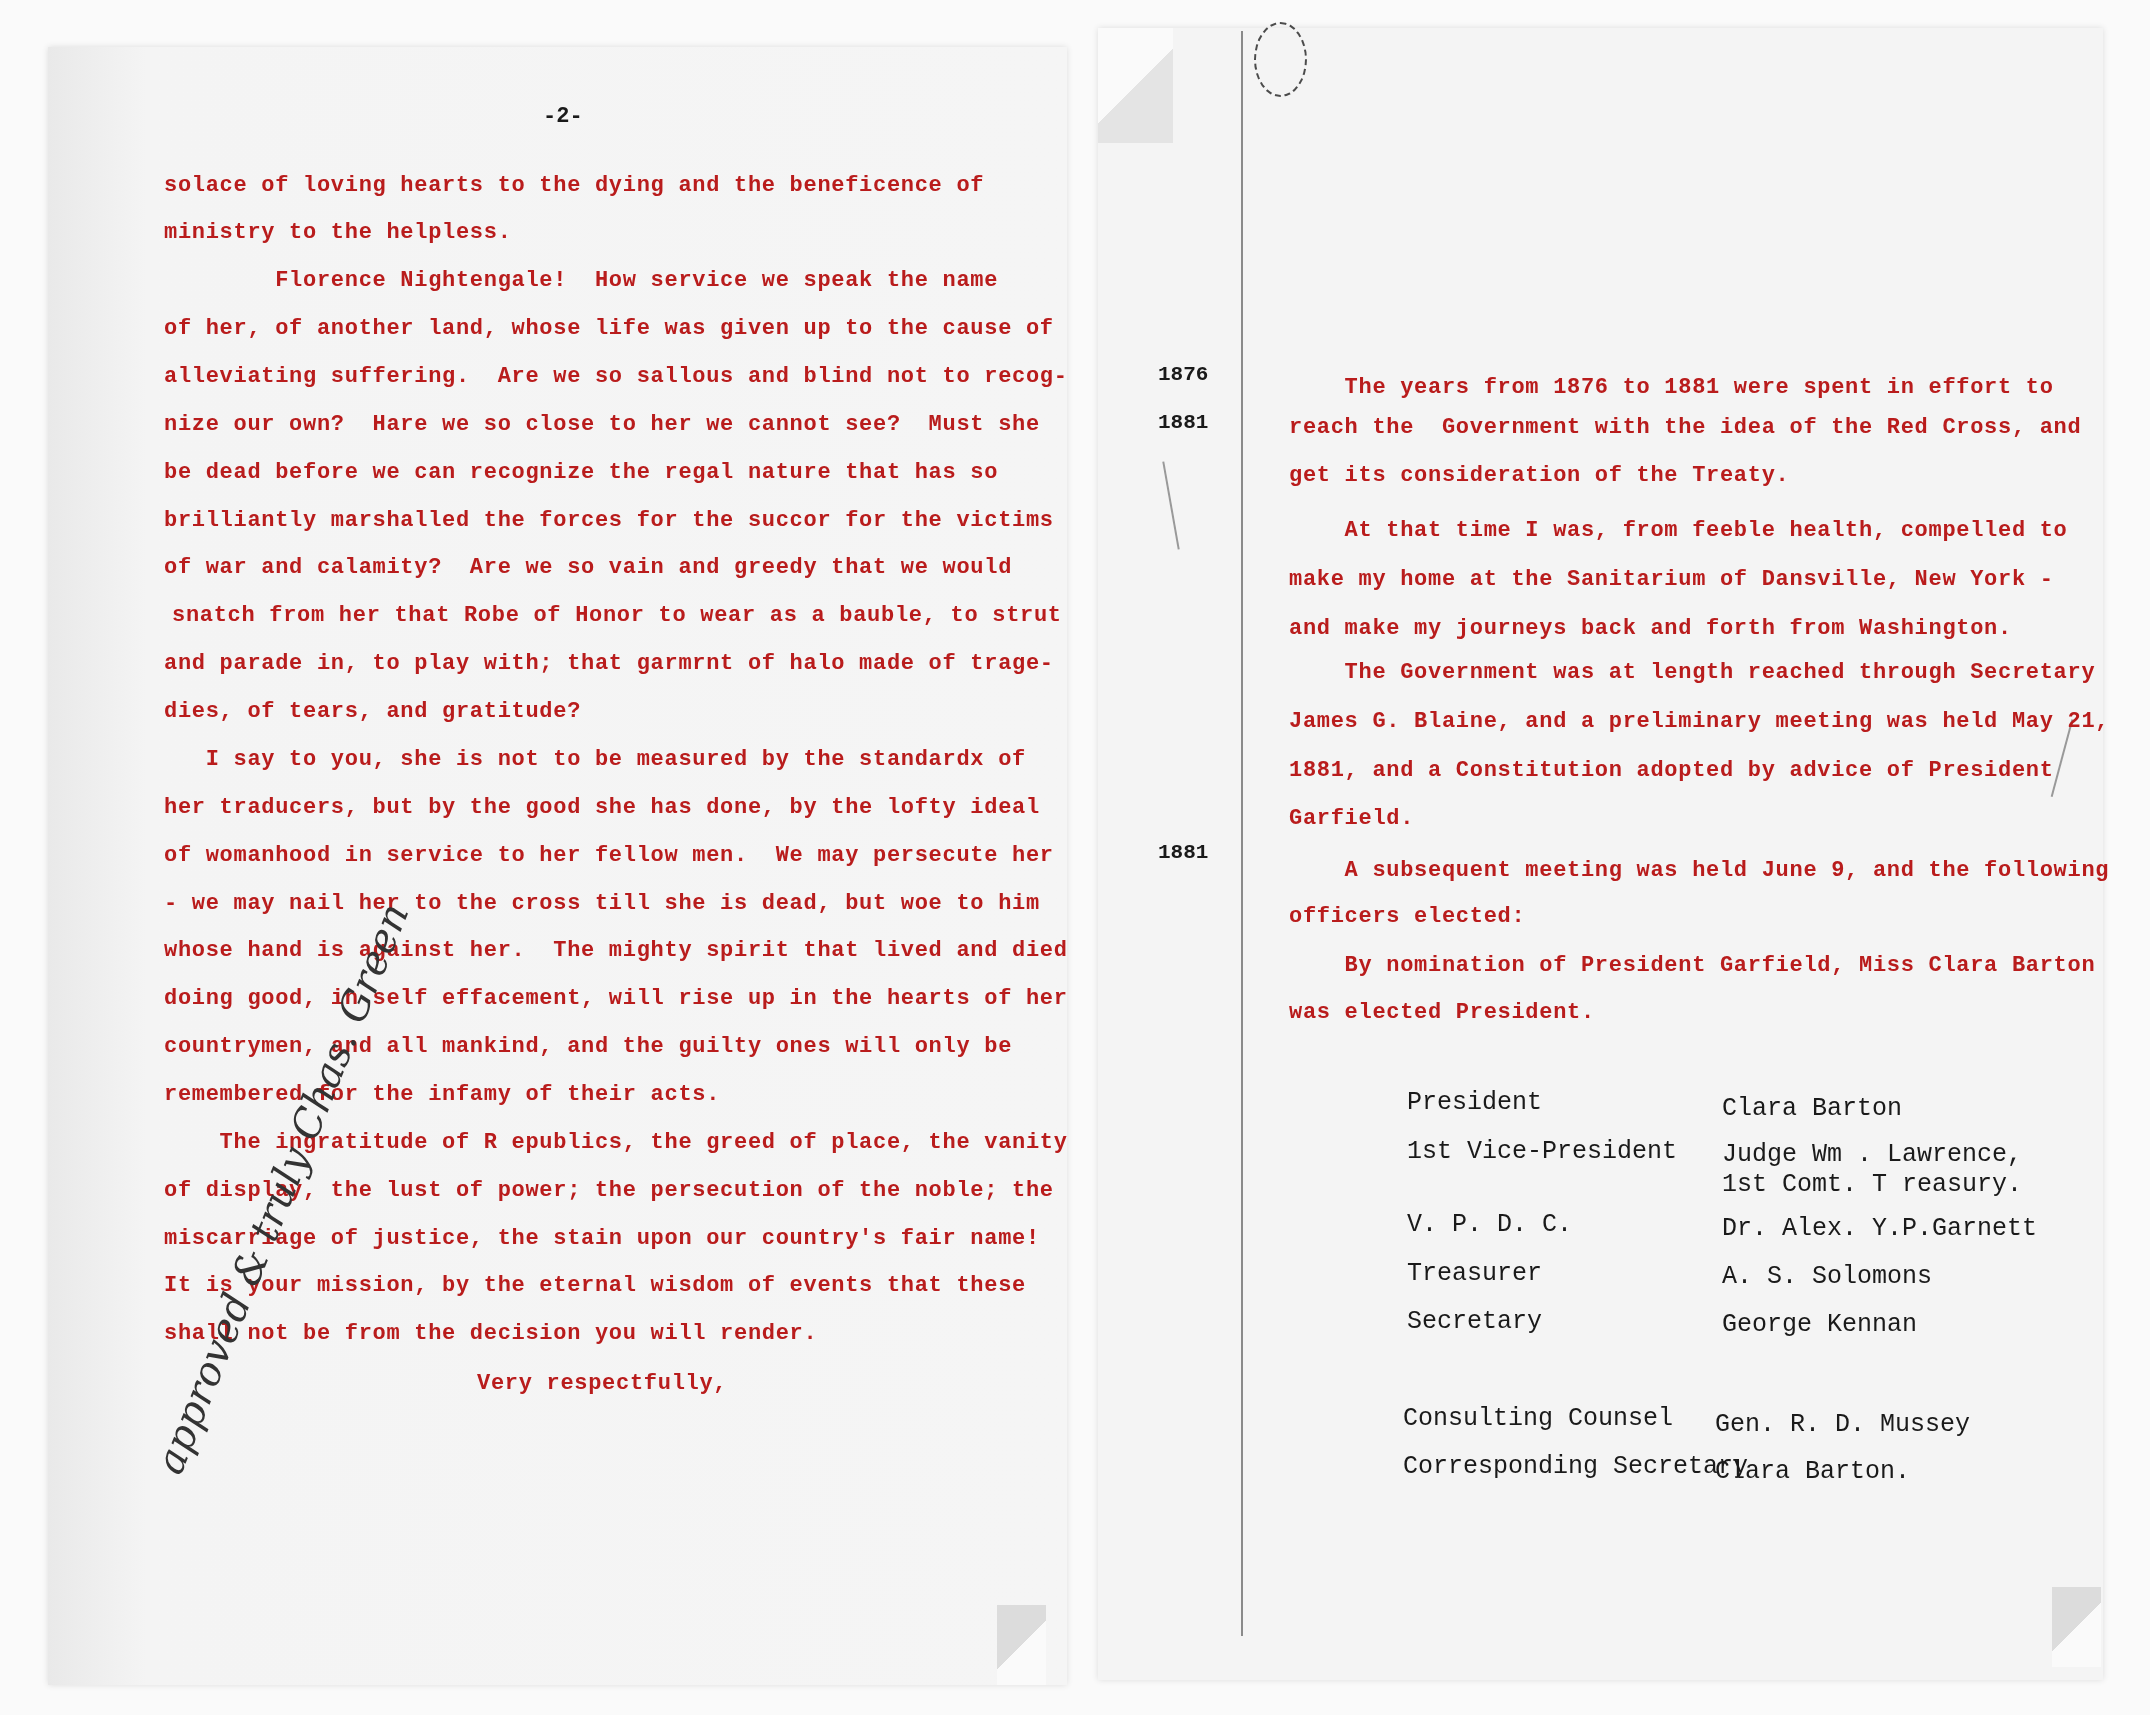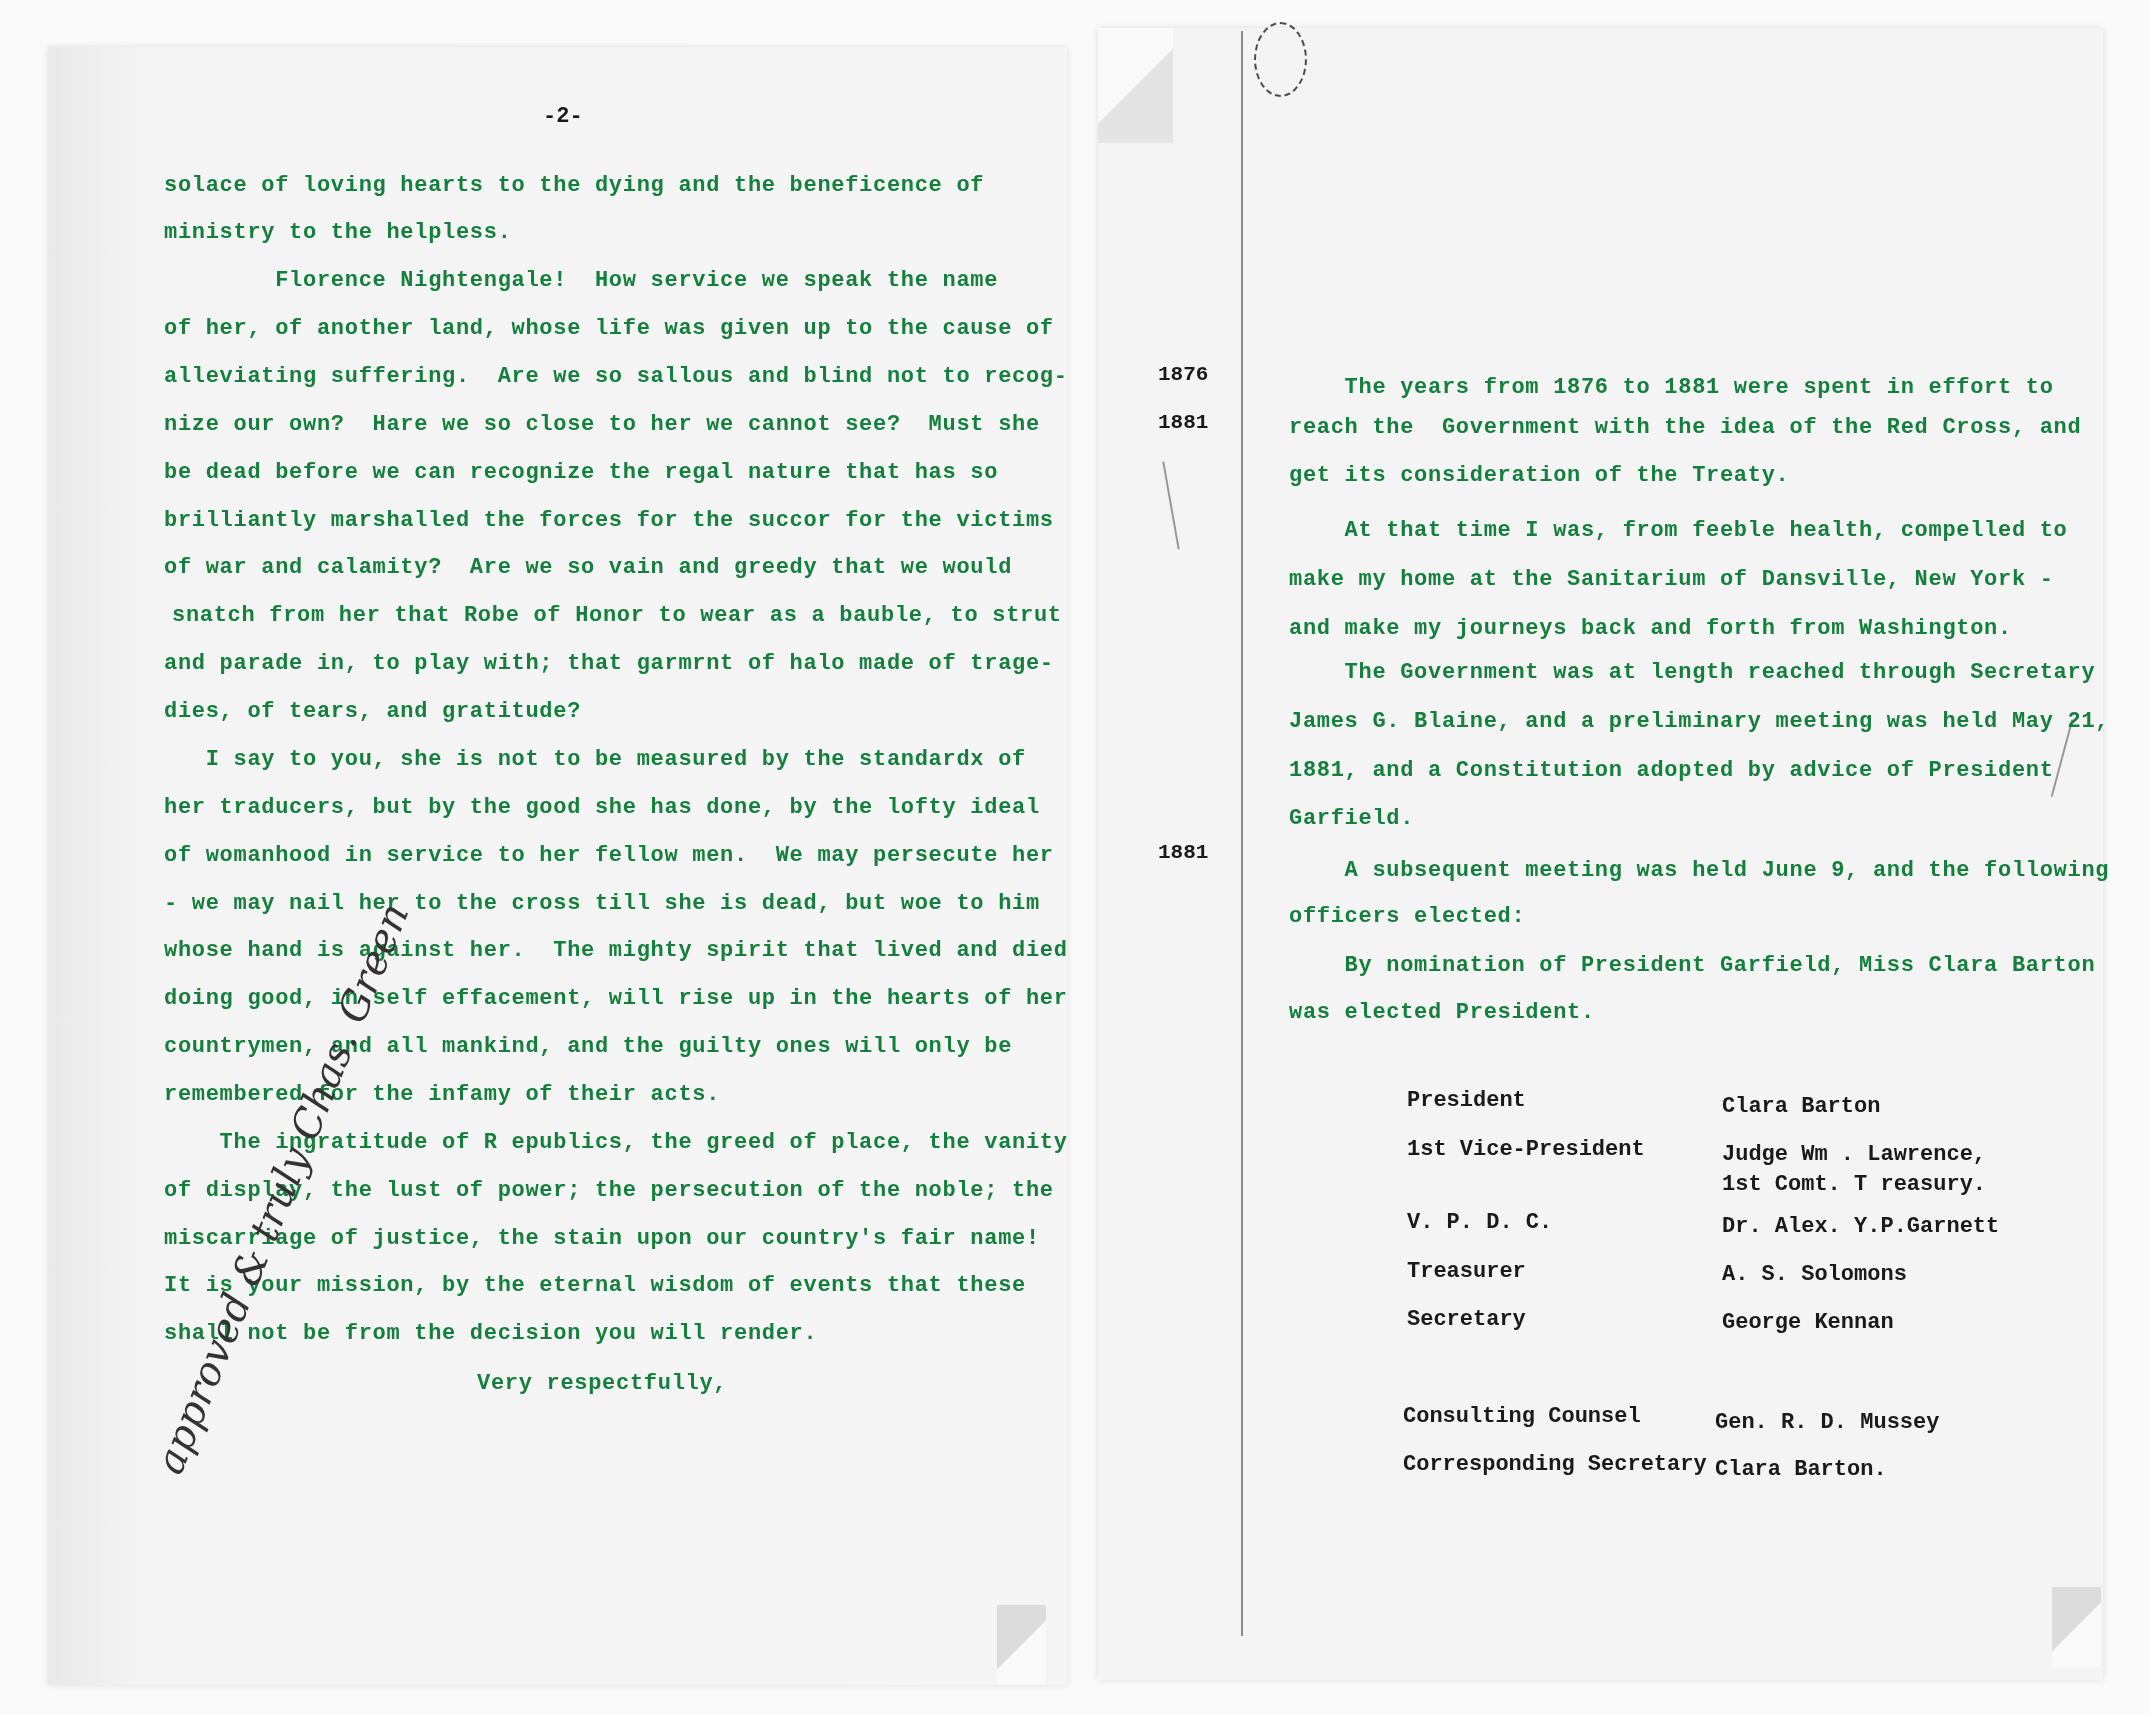--- a/index.html
+++ b/index.html
@@ -16,25 +16,25 @@
   #left-page { left: 48px; top: 47px; width: 1019px; height: 1638px; background: linear-gradient(90deg,#e9e9e9 0,#f4f4f4 98px,#f5f5f5 100%); }
   #right-page { left: 1098px; top: 27.5px; width: 1005px; height: 1652px; background: #f4f4f4; }
   .fold-tl {
     position: absolute; left: 1098px; top: 27.5px; width: 75px; height: 115px;
     background: linear-gradient(135deg,#fafafa 50%, #e4e4e4 50%);
   }
   .fold-br { position: absolute; width: 49px; height: 80px; background: linear-gradient(315deg,#fafafa 50%,#dcdcdc 50%); }
   .rule { position: absolute; left: 1241px; top: 31px; width: 1.8px; height: 1605px; background: #8a8a8a; }
   .tline {
     position: absolute; white-space: pre; font-size: 22px; letter-spacing: 0.7px;
-    font-weight: bold; color: #15803d;
+    font-weight: bold; color: #b91c1c;
   }
   .page-num { position: absolute; left: 543px; top: 104px; font-size: 22px; font-weight: bold; }
   .margin-year { position: absolute; left: 1158px; font-size: 21px; font-weight: bold; }
-  .officer-role, .officer-name { position: absolute; font-size: 22px; font-weight: bold; white-space: pre; }
+  .officer-role, .officer-name { position: absolute; font-size: 25px; font-weight: normal; white-space: pre; }
   .handwriting {
     position: absolute; left: 146px; top: 1463px; font-family: "DejaVu Serif", serif; font-style: italic;
     font-size: 40px; color: #333; transform: rotate(-68deg); transform-origin: left top; white-space: nowrap;
   }
   .hole { position: absolute; left: 1254px; top: 22px; width: 49px; height: 71px; border: 2.2px dashed #222; border-radius: 50%; opacity: .8; }
   .stray { position: absolute; width: 1.8px; background: #999; }
 </style>
 </head>
 <body>
 

